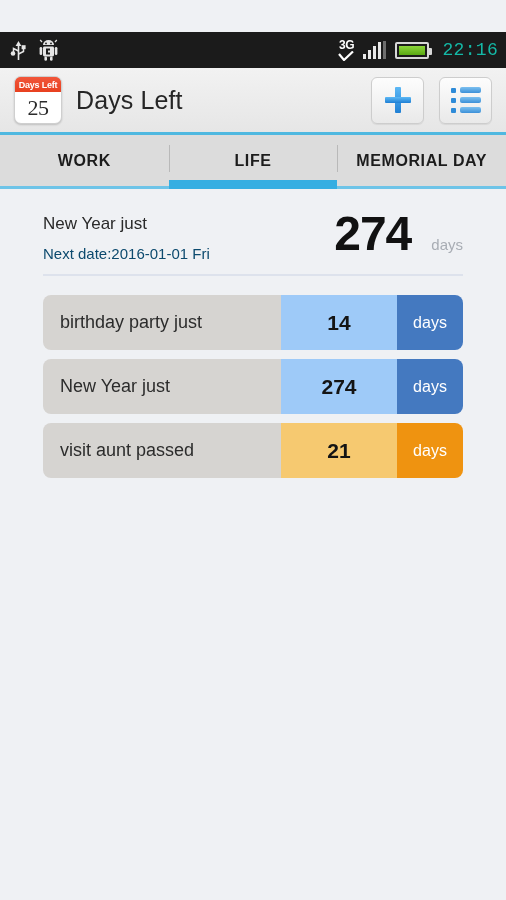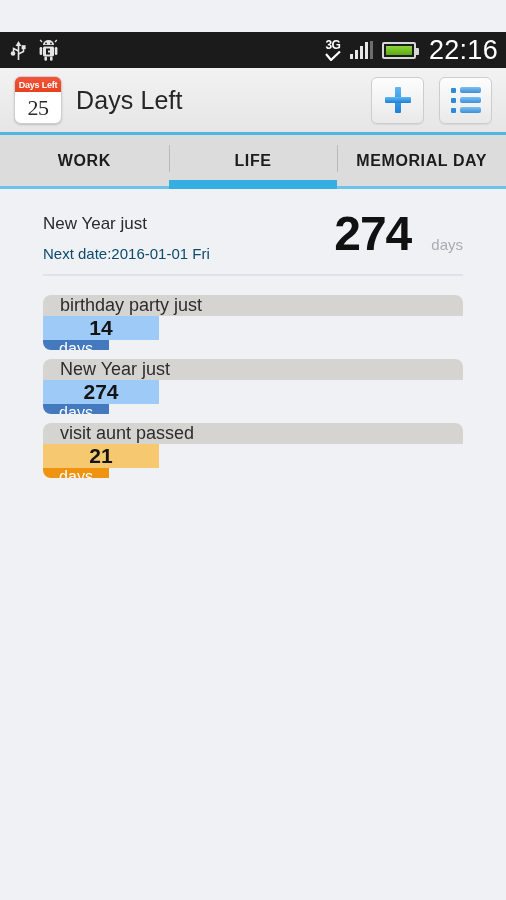--- a/index.html
+++ b/index.html
@@ -17,22 +17,22 @@
     background: #1b1b1b;
     display: flex; align-items: center;
     padding: 0 8px 0 10px;
     color: #fff;
     margin-top: 32px;
   }
   .sb-left { display: flex; align-items: center; gap: 12px; }
   .sb-spacer { flex: 1; }
   .sb-right { display: flex; align-items: center; gap: 9px; }
   .sb-clock {
-    font-size: 27px; letter-spacing: 0.3px; color: #ffffff;
-    margin-left: 4px; font-family: Liberation Sans, sans-serif;
+    font-size: 18px; letter-spacing: 0.3px; color: #14b8a6;
+    margin-left: 4px; font-family: Liberation Mono, monospace;
   }
   .icon-usb, .icon-android { display: block; }
   .net-3g { display: flex; flex-direction: column; align-items: center; line-height: 1; }
   .net-3g .lbl { font-size: 12px; font-weight: bold; letter-spacing: -0.5px; }
   .signal { display: flex; align-items: flex-end; gap: 2px; height: 18px; }
   .signal i { display: block; width: 3px; background: #e8e8e8; }
   .signal i.dim { background: #6e6e6e; }
   .battery {
     width: 34px; height: 17px; border: 2px solid #d8d8d8; border-radius: 2px;
     position: relative; display: flex; align-items: center; padding: 2px;
@@ -132,21 +132,21 @@
   .feat-num {
     font-size: 48px; font-weight: bold; color: #111111;
     letter-spacing: -1px; line-height: 1;
   }
   .feat-unit { font-size: 15px; color: #a8adb4; margin-left: 20px; }
 
   
   .rows { margin: 19px 43px 0 43px; }
   .row-item {
     display: flex; height: 55px; margin-bottom: 9px;
-    border-radius: 8px; overflow: hidden; flex-direction: column;
+    border-radius: 8px; overflow: hidden;
   }
   .row-name {
     flex: 1; background: #d6d4d1;
     display: flex; align-items: center;
     padding-left: 17px;
     font-size: 18px; color: #2c2c2c;
   }
   .row-count {
     width: 116px; display: flex; align-items: center; justify-content: center;
     font-size: 21px; font-weight: bold; color: #141414;

